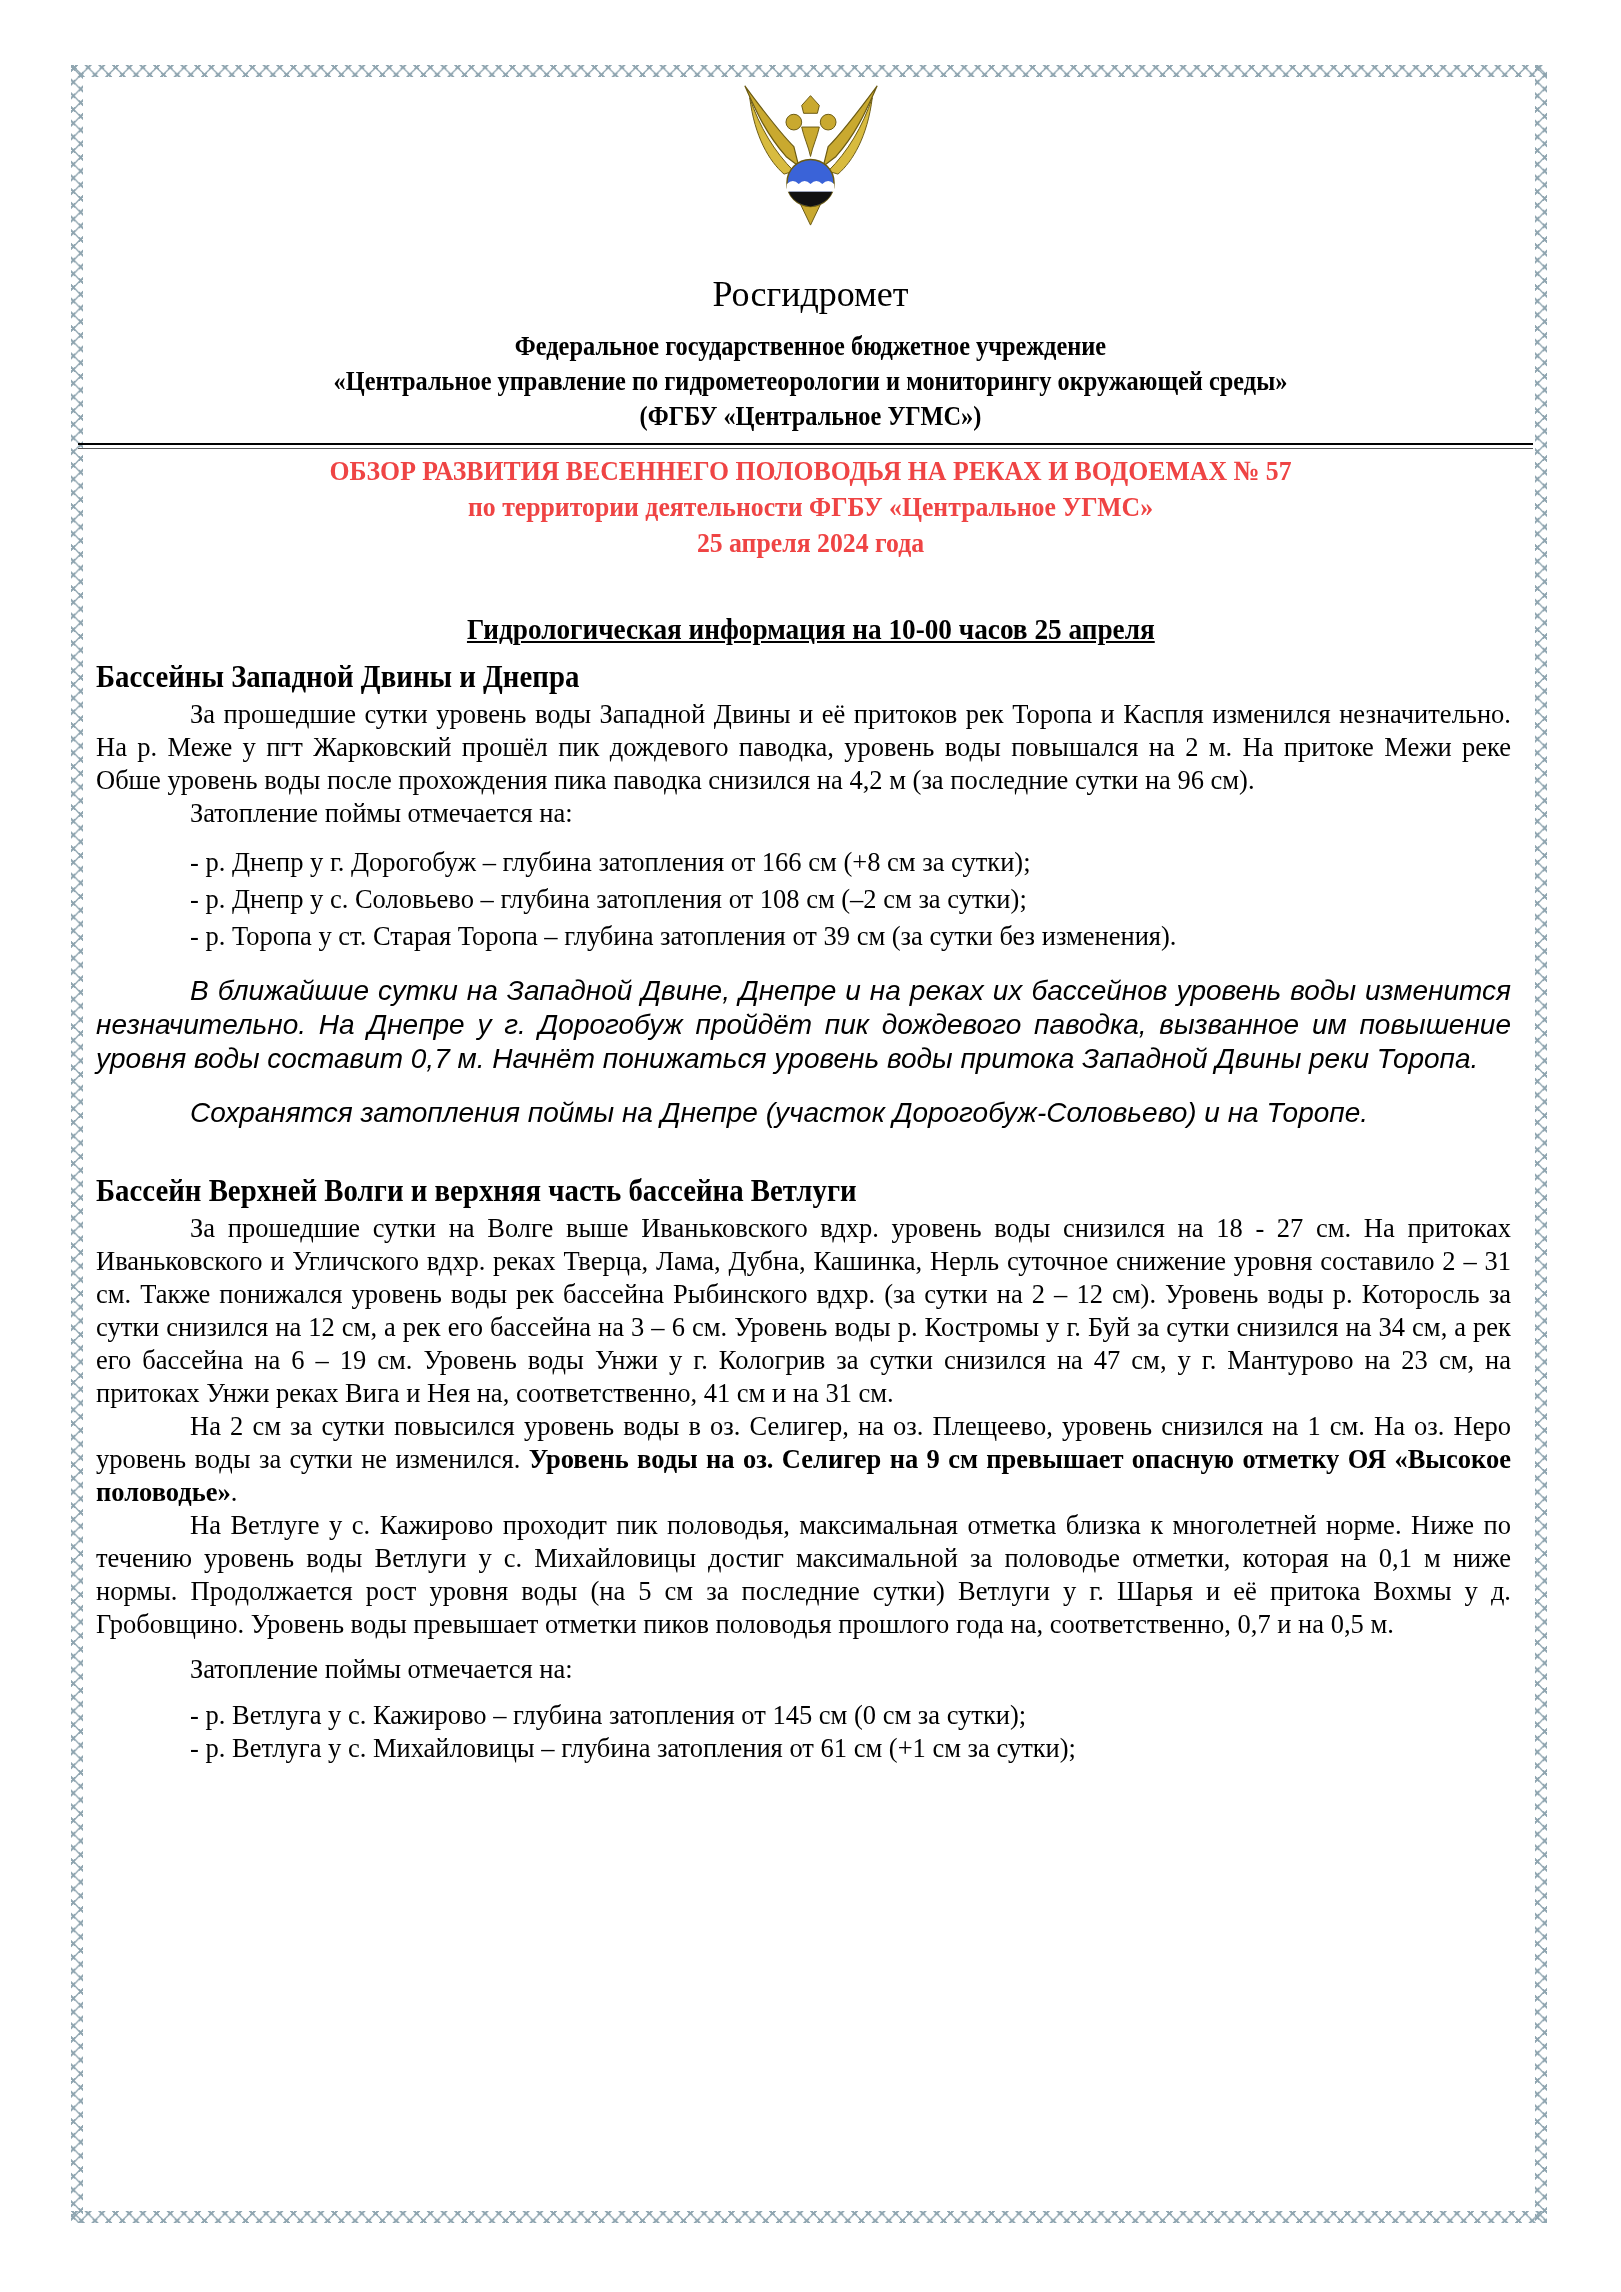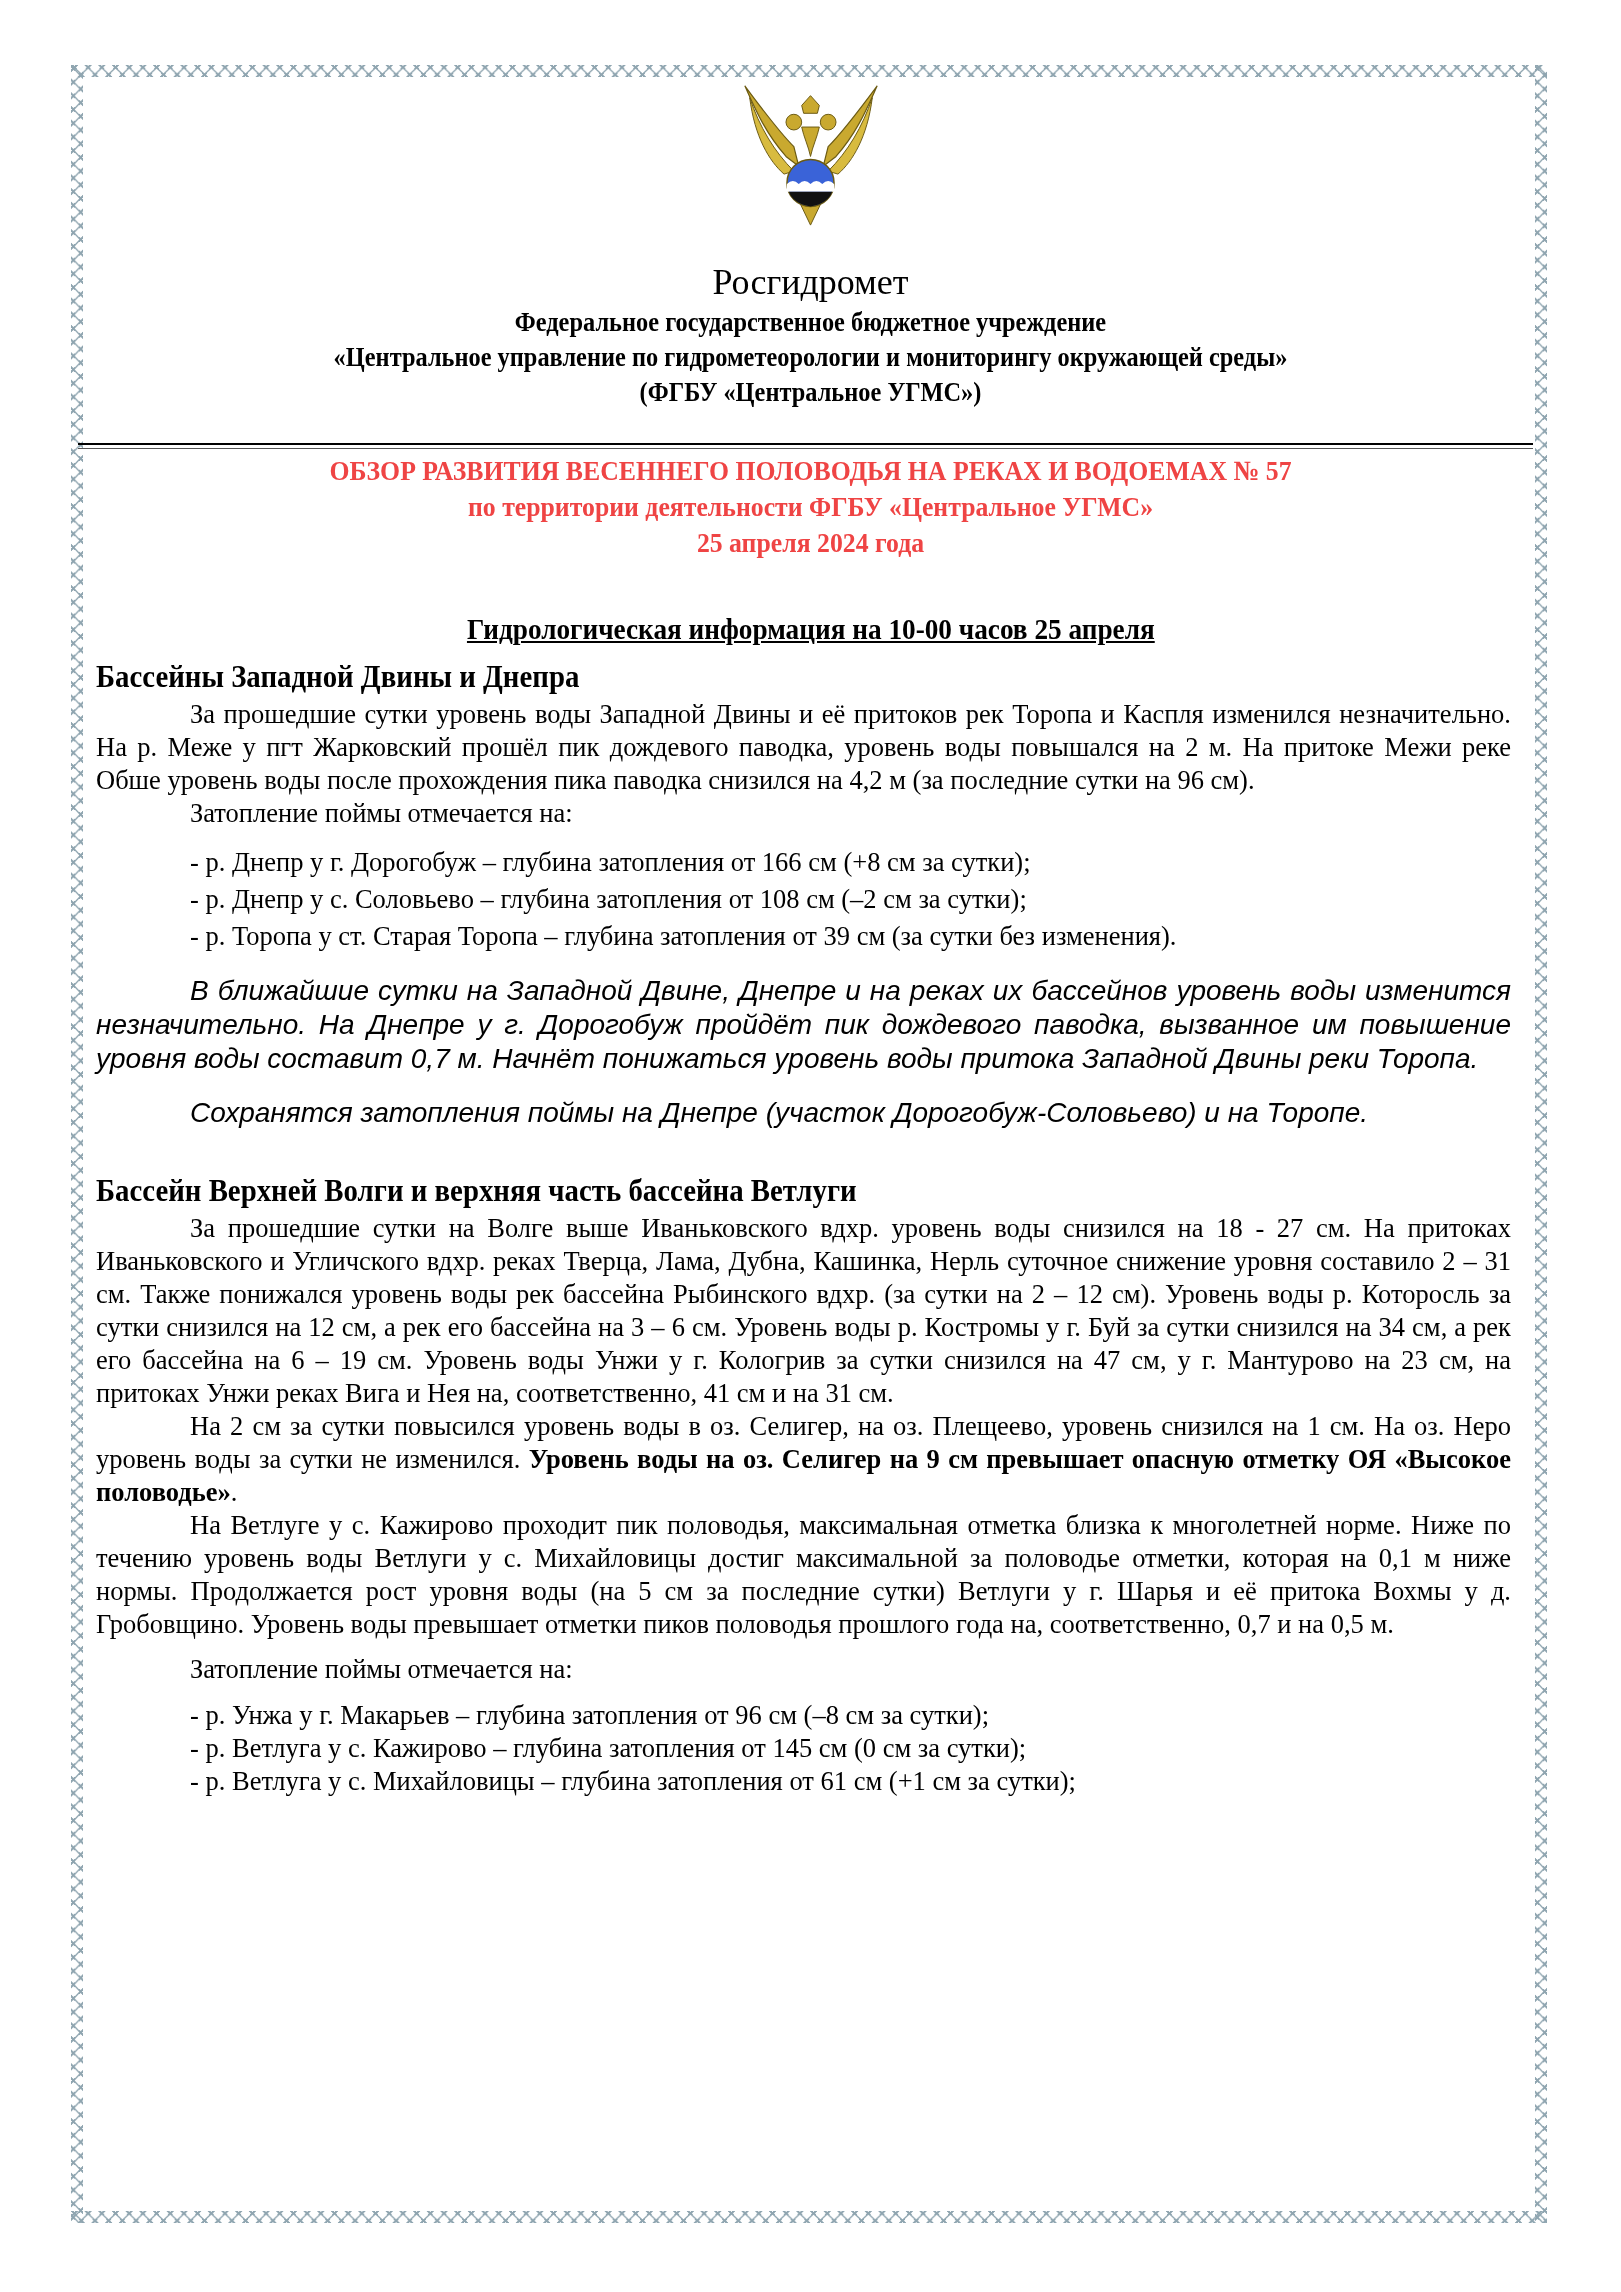--- a/index.html
+++ b/index.html
@@ -32,21 +32,21 @@
   .border-left { left: 71px; }
   .border-right { left: 1535px; }
 
   .emblem {
     position: absolute; left: 725px; top: 78px; width: 172px; height: 152px;
   }
 
   .header {
     position: absolute; left: 88px; top: 260px; width: 1445px; text-align: center;
   }
-  .org-short { font-size: 36px; line-height: 45px; margin: 0; }
+  .org-short { font-size: 36px; line-height: 45px; margin: 12px; }
   .org-full {
     font-size: 26.5px; font-weight: bold; line-height: 35px; margin: 0;
     transform: scaleX(0.92); transform-origin: center;
   }
   .double-rule {
     position: absolute; left: 78px; top: 443px; width: 1455px; height: 5.9px;
     border-top: 2.9px solid #000; border-bottom: 1px solid #555; box-sizing: border-box;
   }
 
   .title-block {
@@ -151,17 +151,16 @@
   <div class="sp-40"></div>
 
   <h2 class="section-title">Бассейн Верхней Волги и верхняя часть бассейна Ветлуги</h2>
   <p class="para">За прошедшие сутки на Волге выше Иваньковского вдхр. уровень воды снизился на 18 - 27 см. На притоках Иваньковского и Угличского вдхр. реках Тверца, Лама, Дубна, Кашинка, Нерль суточное снижение уровня составило 2 – 31 см. Также понижался уровень воды рек бассейна Рыбинского вдхр. (за сутки на 2 – 12 см). Уровень воды р. Которосль за сутки снизился на 12 см, а рек его бассейна на 3 – 6 см. Уровень воды р. Костромы у г. Буй за сутки снизился на 34 см, а рек его бассейна на 6 – 19 см. Уровень воды Унжи у г. Кологрив за сутки снизился на 47 см, у г. Мантурово на 23 см, на притоках Унжи реках Вига и Нея на, соответственно, 41 см и на 31 см.</p>
   <p class="para">
     <span>На 2 см за сутки повысился уровень воды в оз. Селигер, на оз. Плещеево, уровень снизился на 1 см. На оз. Неро уровень воды за сутки не изменился. </span><span class="bold">Уровень воды на оз. Селигер на 9 см превышает опасную отметку ОЯ «Высокое половодье»</span><span>.</span>
   </p>
   <p class="para">На Ветлуге у с. Кажирово проходит пик половодья, максимальная отметка близка к многолетней норме. Ниже по течению уровень воды Ветлуги у с. Михайловицы достиг максимальной за половодье отметки, которая на 0,1 м ниже нормы. Продолжается рост уровня воды (на 5 см за последние сутки) Ветлуги у г. Шарья и её притока Вохмы у д. Гробовщино. Уровень воды превышает отметки пиков половодья прошлого года на, соответственно, 0,7 и на 0,5 м.</p>
   <div class="sp-12"></div>
   <p class="lead">Затопление поймы отмечается на:</p>
-  <p class="list-item tight">- р. Унжа у г. Макарьев – глубина затопления от 96 см (–8 см за сутки);</p>
   <p class="list-item tight">- р. Ветлуга у с. Кажирово – глубина затопления от 145 см (0 см за сутки);</p>
   <p class="list-item tight">- р. Ветлуга у с. Михайловицы – глубина затопления от 61 см (+1 см за сутки);</p>
 </div>
 
 
 </body></html>

